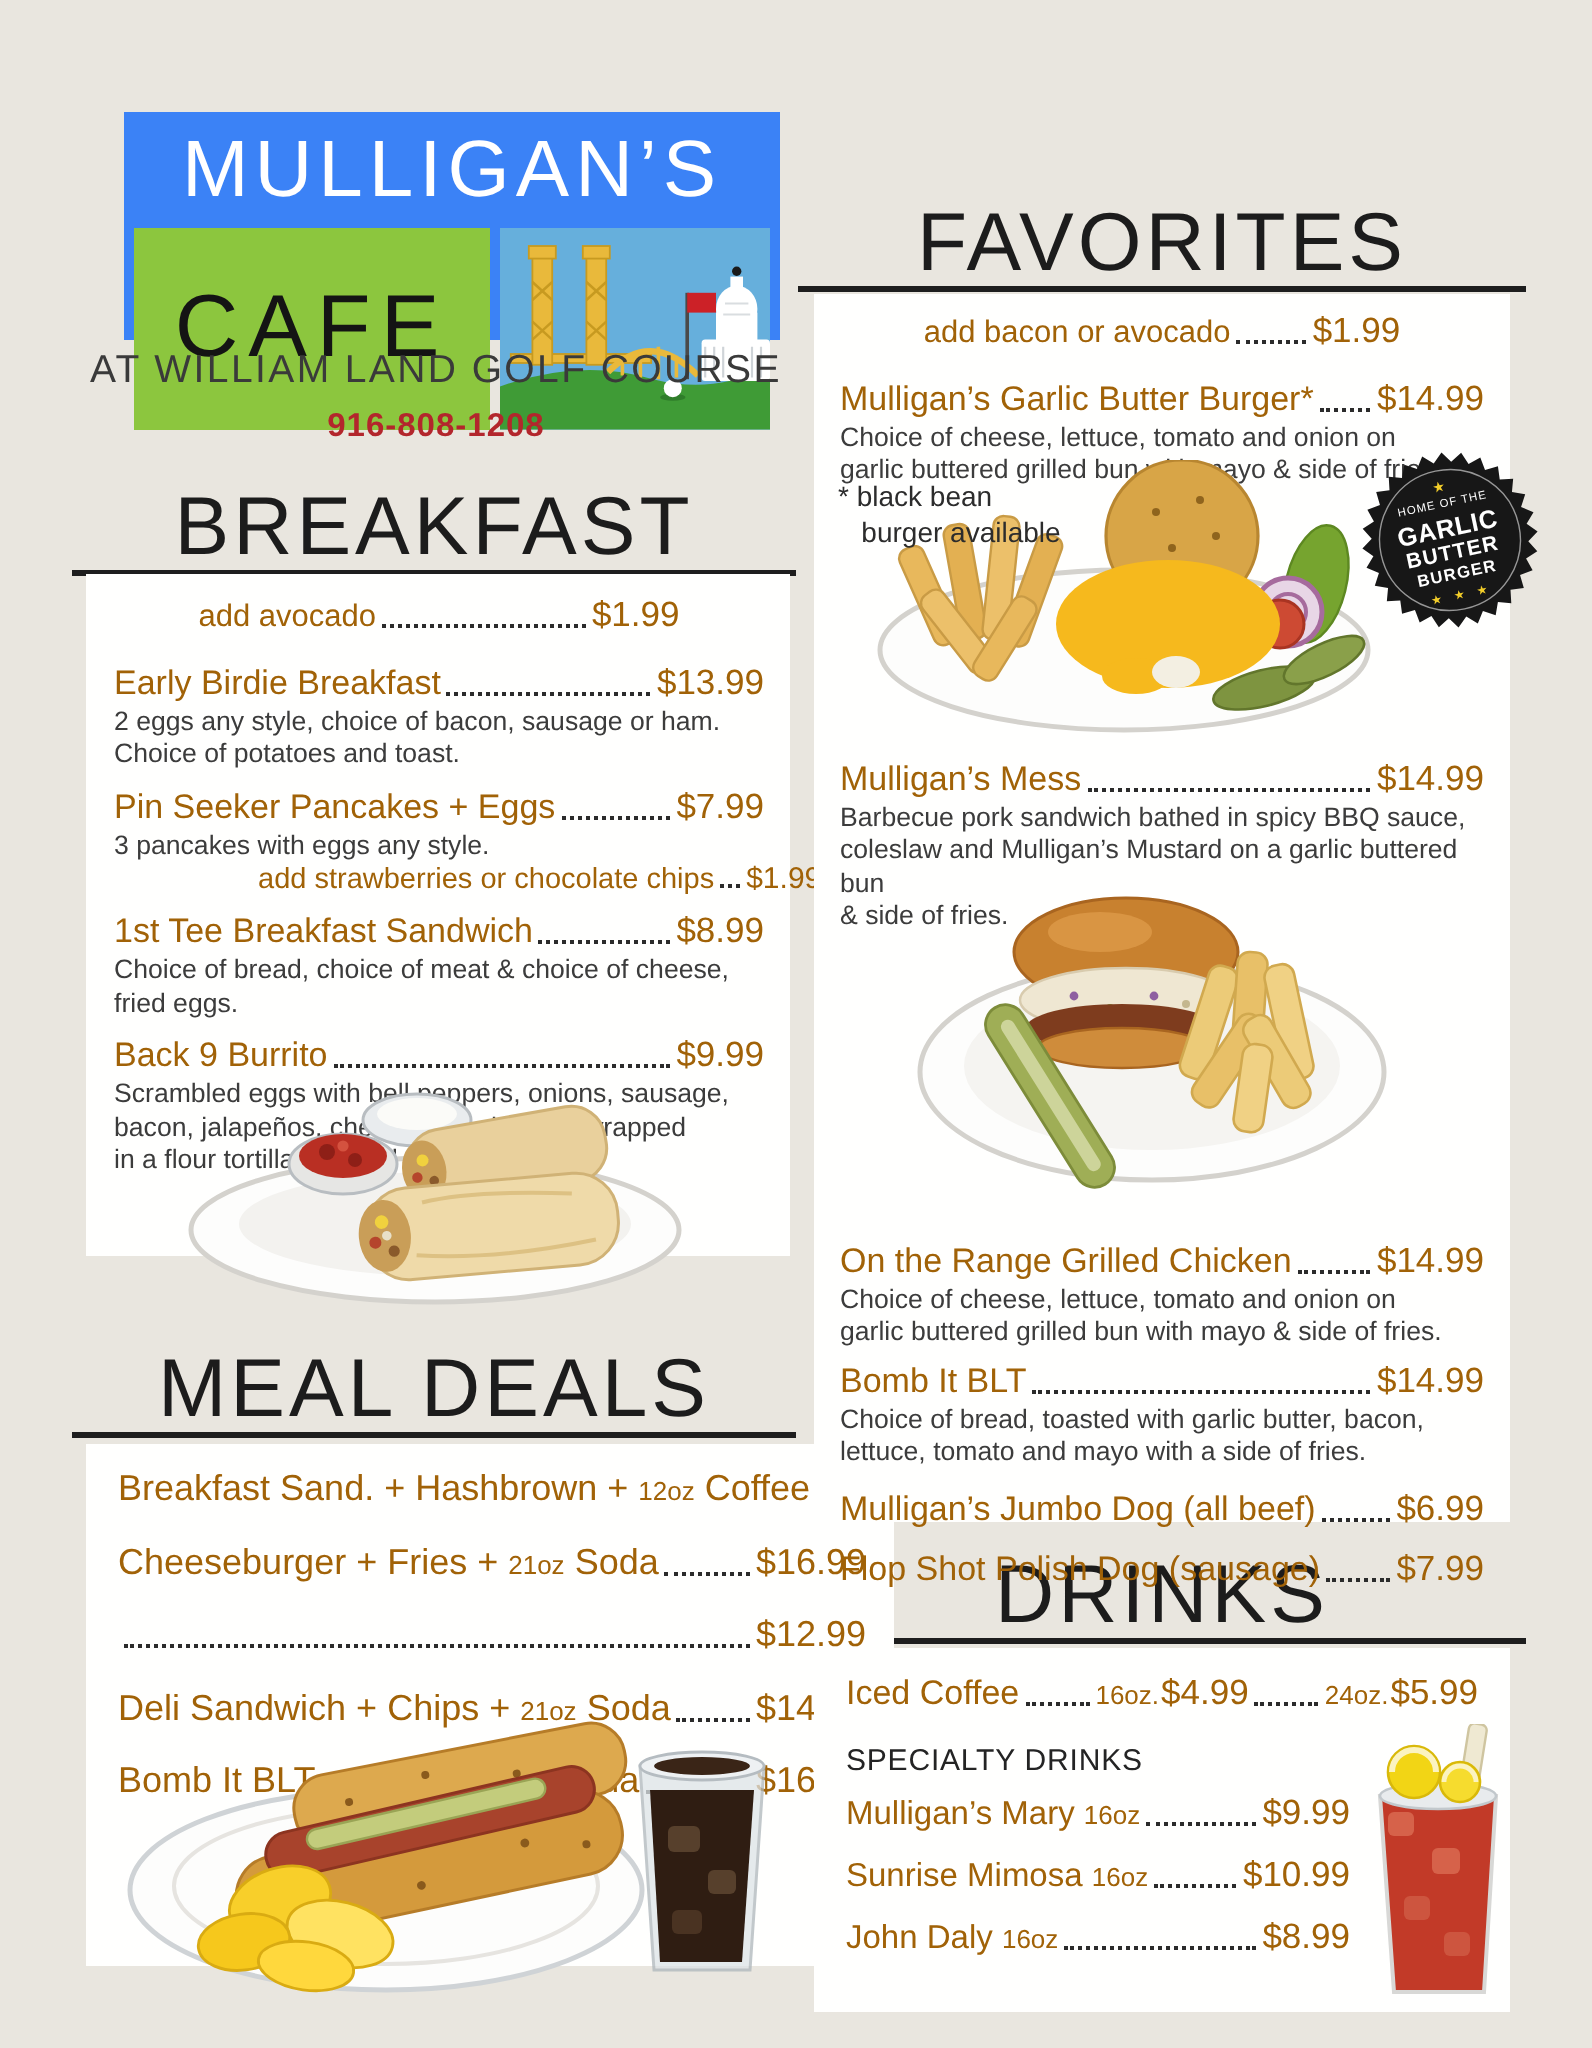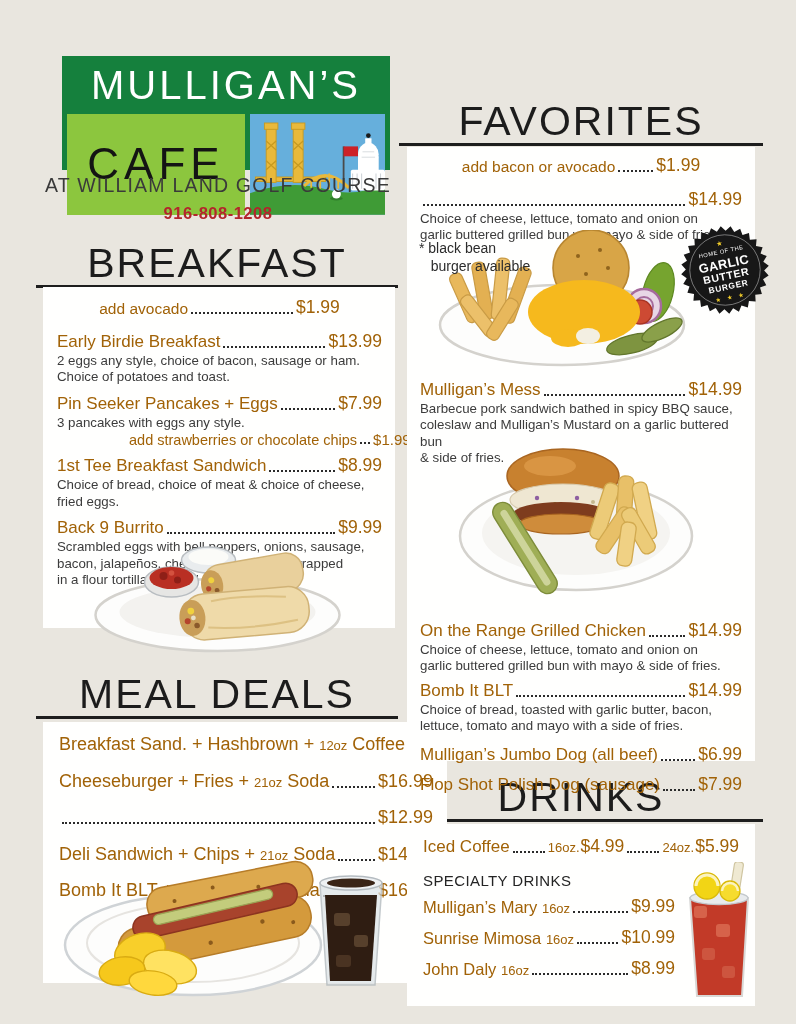--- a/index.html
+++ b/index.html
@@ -1,20 +1,20 @@
 <!DOCTYPE html>
 <html><head>
 <meta charset="utf-8">
 <style>
   html,body{margin:0;padding:0;}
   body{font-family:"Liberation Sans",sans-serif;background:#d9d6cf;}
   .page{position:relative;width:796px;height:1024px;background:#e9e6df;overflow:hidden;margin:0 auto;color:#222;}
 
   
-  .logo{position:absolute;left:62px;top:56px;width:328px;height:114px;background:#15803d;display:flex;flex-direction:column;}
+  .logo{position:absolute;left:62px;top:56px;width:328px;height:114px;background:#3b82f6;display:flex;flex-direction:column;}
   .logo-top{flex:0 0 58px;display:flex;align-items:center;justify-content:center;color:#fff;
     font-size:40px;font-weight:300;letter-spacing:3px;}
   .logo-bottom{flex:1;display:flex;margin:0 5px 5px 5px;gap:5px;}
   .logo-cafe{flex:0 0 178px;background:#8cc63e;color:#141414;display:flex;align-items:center;justify-content:center;
     font-size:44px;font-weight:300;letter-spacing:5px;}
   .logo-scene{flex:1;overflow:hidden;}
   .logo-scene svg{display:block;width:100%;height:100%;}
 
   .tagline{position:absolute;left:40px;top:174px;width:356px;text-align:center;
     font-size:19.5px;letter-spacing:1.2px;color:#3a3a3a;}
@@ -283,20 +283,21 @@
 
   <div class="box box-favorites">
     <div class="row add-line">
       <span class="nm">add bacon or avocado</span>
       <span class="dots"></span>
       <span class="pr">$1.99</span>
     </div>
 
     <div class="mi">
       <div class="row">
+        <span class="nm">Mulligan’s Garlic Butter Burger*</span>
         <span class="dots"></span>
         <span class="pr">$14.99</span>
       </div>
       <div class="desc">Choice of cheese, lettuce, tomato and onion on
 garlic buttered grilled bun with mayo &amp; side of fries.</div>
     </div>
 
     <div class="fav-spacer-burger"></div>
 
     <div class="mi">

